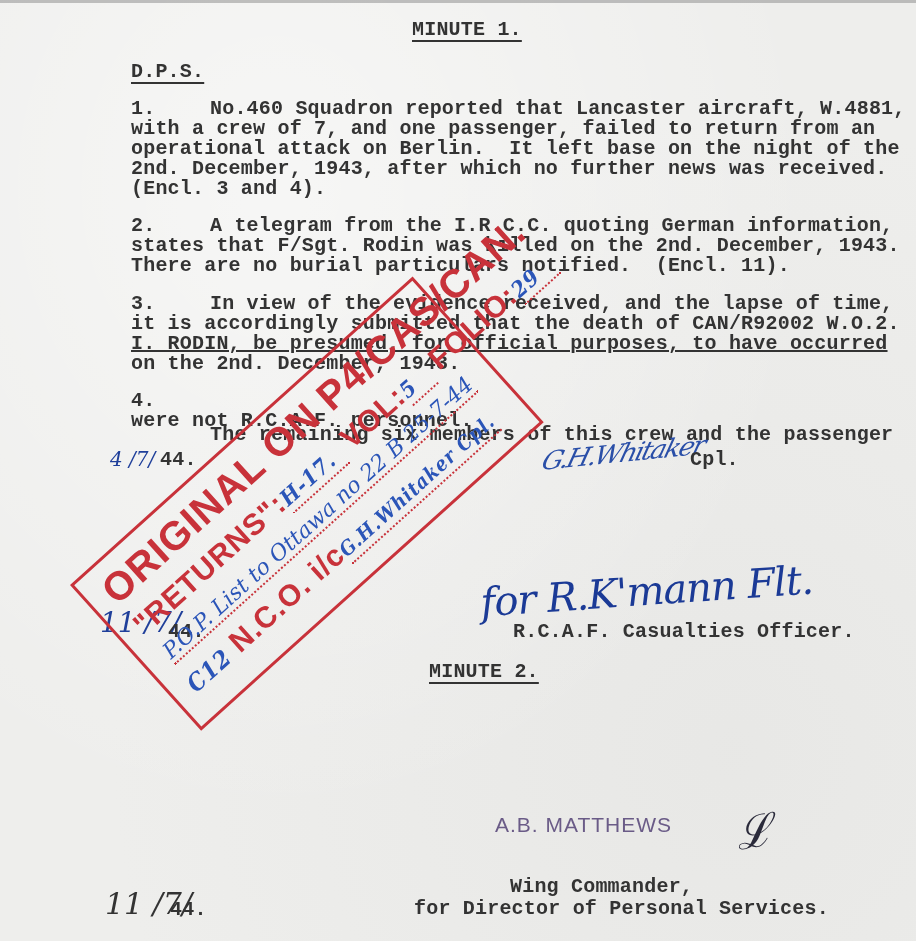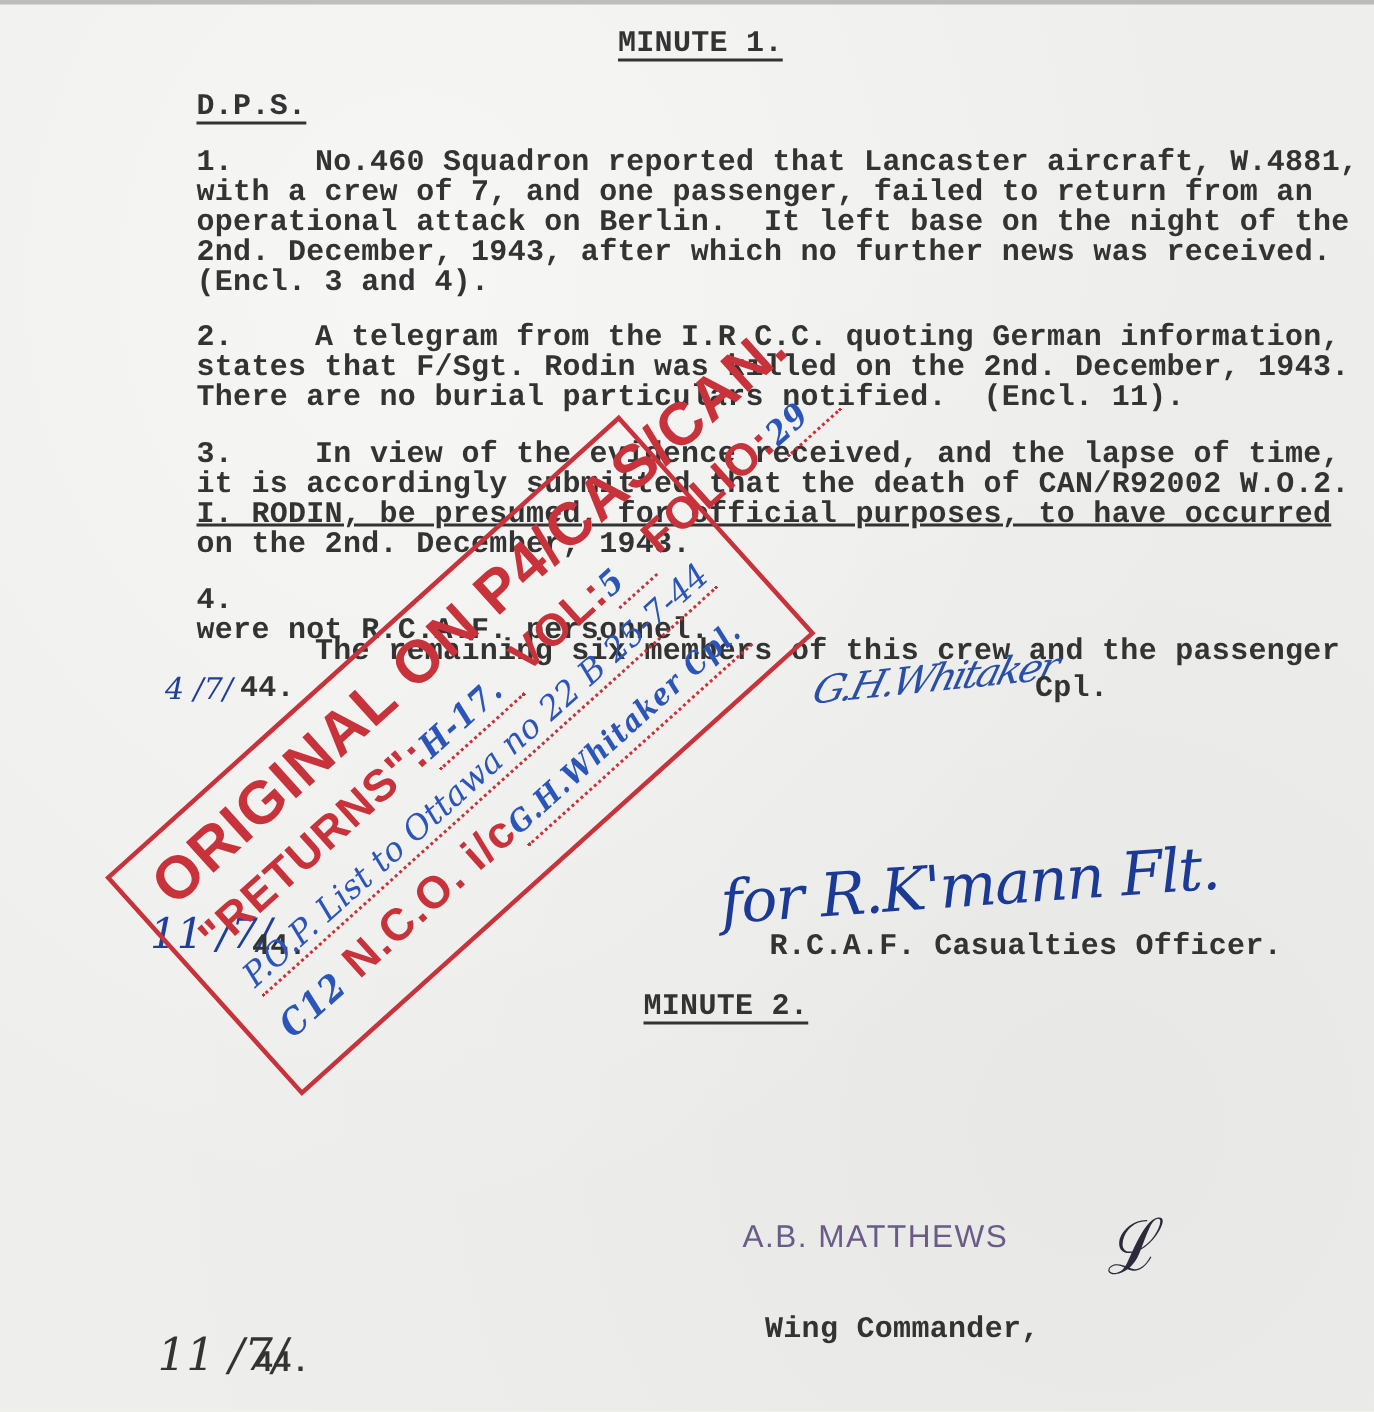--- a/index.html
+++ b/index.html
@@ -91,20 +91,21 @@
   </div>
   <div>
     <span class="hand" style="left:480px; top:568px; font-size:40px; color:#1b3a96; transform:rotate(-4deg); letter-spacing:-1px;">for R.K'mann Flt.</span>
     <span class="t" style="left:513px; top:622px;">R.C.A.F. Casualties Officer.</span>
   </div>
 
   <div class="t u" style="left:412px; top:662px;margin-left:17px;">MINUTE 2.</div>
   <div class="t purple" style="left:495px; top:815px; font-size:21px;">A.B. MATTHEWS</div>
   <div class="hand" style="left:735px; top:800px; font-size:44px; color:#2a2a3a; transform:rotate(-10deg);">ℒ</div>
   <div class="t" style="left:510px; top:877px;">Wing Commander,</div>
+  <div class="t" style="left:414px; top:899px;">for Director of Personal Services.</div>
   <div>
     <span class="hand" style="left:105px; top:886px; font-size:30px; color:#333;">11 /7/</span>
     <span class="t" style="left:170px; top:900px;">44.</span>
   </div>
 
   <div class="stamp">
     <div class="stamp-line" style="top:8px; font-size:40px;">ORIGINAL ON P4/CAS/CAN.</div>
     <div class="stamp-line" style="top:58px; font-size:30px;">
       <span>"RETURNS":</span><span class="dots"><span class="stamp-hand" style="position:static; font-size:22px;">H-17.</span>&nbsp;</span>
       <span>VOL:</span><span class="dots"><span class="stamp-hand" style="position:static; font-size:22px;">5</span>&nbsp;&nbsp;</span>

